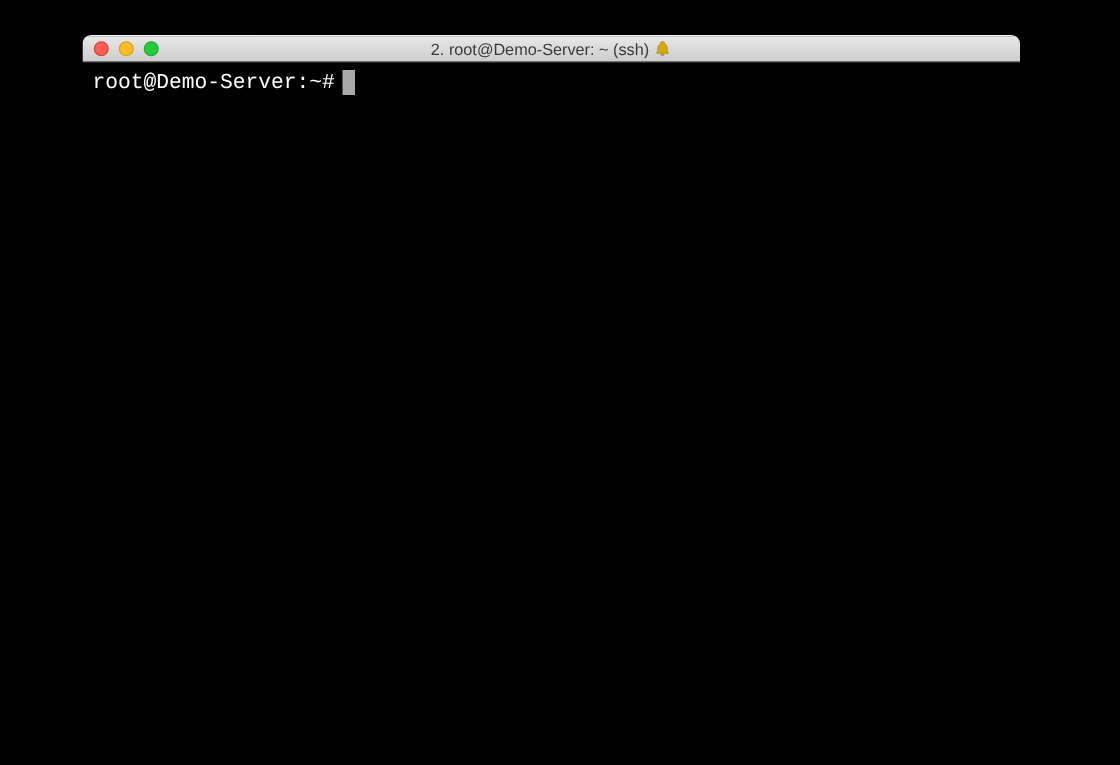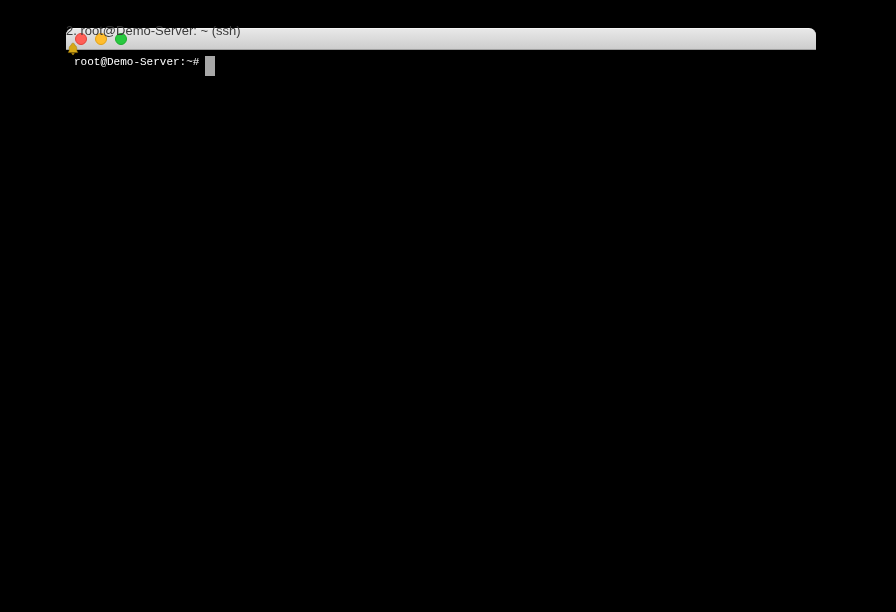--- a/index.html
+++ b/index.html
@@ -71,43 +71,42 @@
       right: 0;
       text-align: center;
       font-family: -apple-system, "Helvetica Neue", Arial, sans-serif;
       font-size: 13px;
       color: #3a3a3a;
       pointer-events: none;
       display: flex;
       justify-content: center;
       align-items: flex-start;
       gap: 4px;
-      flex-direction: column;
     }
     
     .bell-icon {
       display: inline-block;
       width: 14px;
       height: 14px;
       position: relative;
       top: 0px;
     }
     
     .terminal-body {
       background: #000;
       padding: 6px 8px;
       min-height: 540px;
     }
     
     .prompt-line {
       color: #fff;
-      font-size: 11px;
+      font-size: 17px;
       font-family: Menlo, Monaco, Consolas, "Courier New", monospace;
       display: flex;
-      align-items: flex-start;
+      align-items: center;
       white-space: pre;
     }
     
     .cursor {
       display: inline-block;
       width: 10px;
       height: 20px;
       background: #a8a8a8;
       margin-left: 6px;
       vertical-align: middle;

